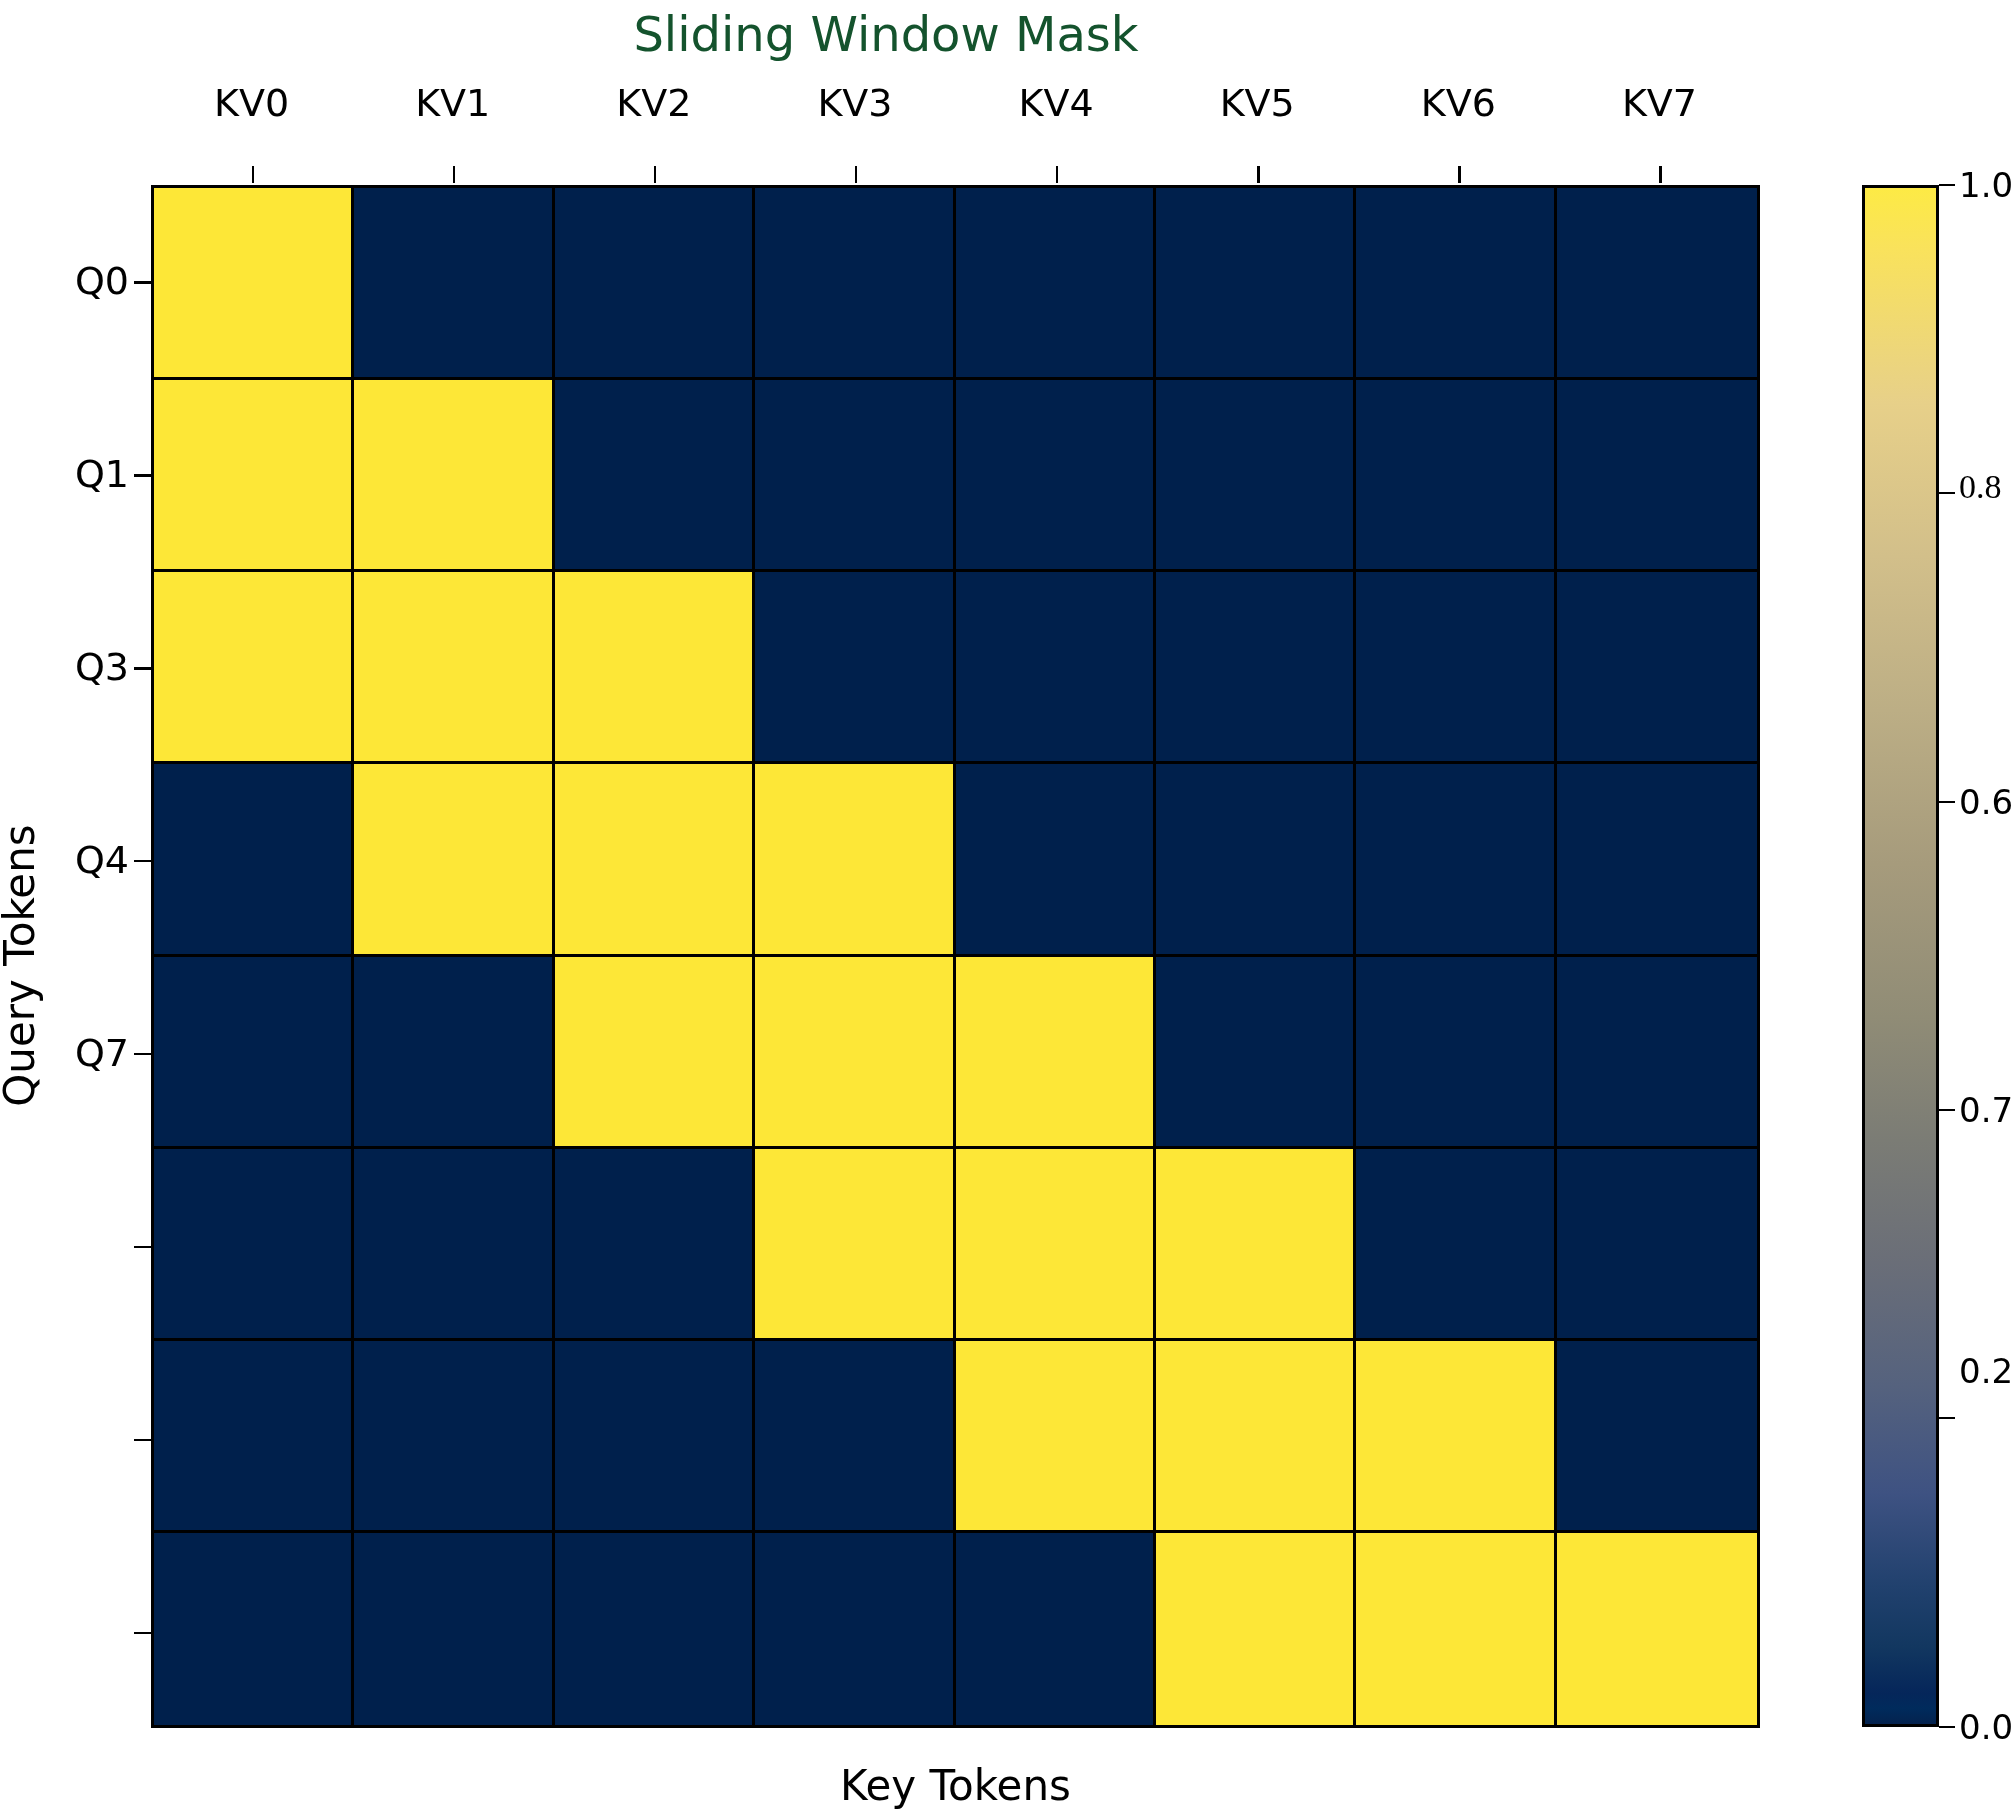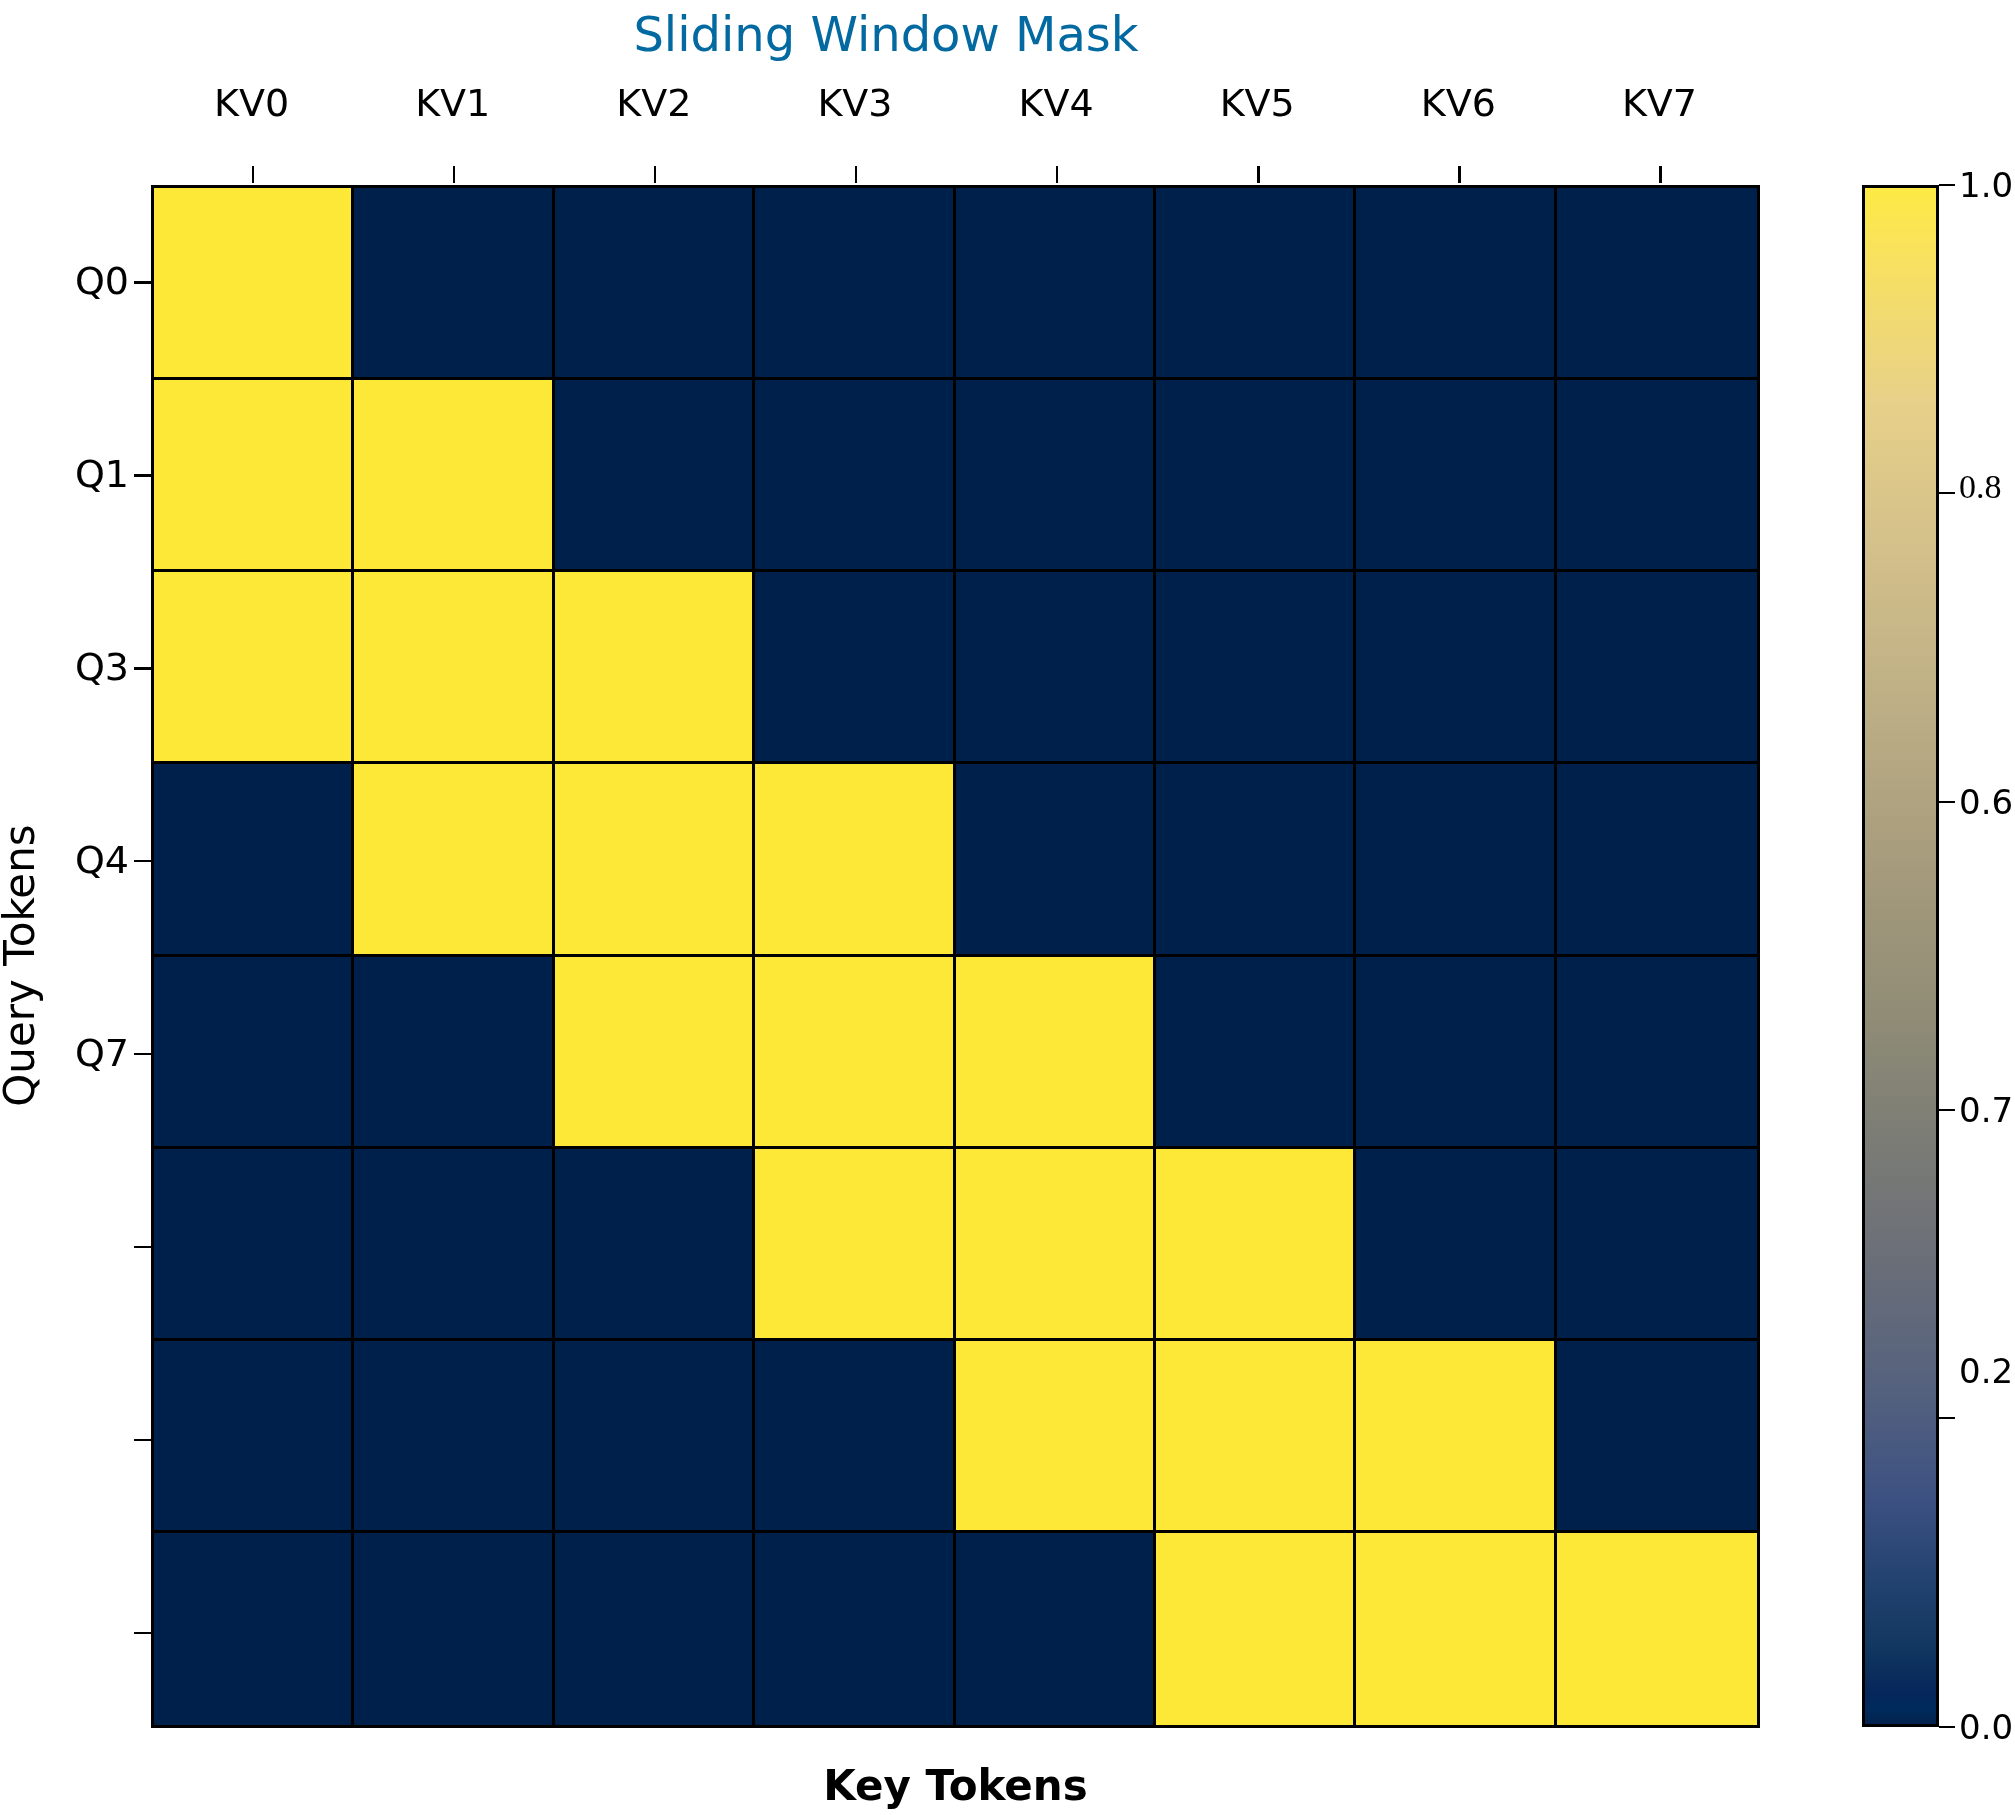--- a/index.html
+++ b/index.html
@@ -27,21 +27,21 @@
 
   
   #title {
     position: absolute;
     left: 0;
     top: 4.9px;
     width: 1772px;
     text-align: center;
     font-size: 48px;
     line-height: 59px;
-    color: #0369a1;
+    color: #14532d;
     white-space: nowrap;
   }
 
   
   #axes {
     position: absolute;
     left: 151px;
     top: 185px;
     width: 1609px;
     height: 1543px;
@@ -155,21 +155,20 @@
   
   #xlabel {
     position: absolute;
     left: 151px;
     top: 1760px;
     width: 1609px;
     text-align: center;
     font-size: 42px;
     line-height: 51px;
     white-space: nowrap;
-    font-weight: bold;
   }
   #ylabel-wrap {
     position: absolute;
     left: -752px;
     top: 940px;
     width: 1543px;
     height: 51px;
     transform: rotate(-90deg);
   }
   #ylabel {

